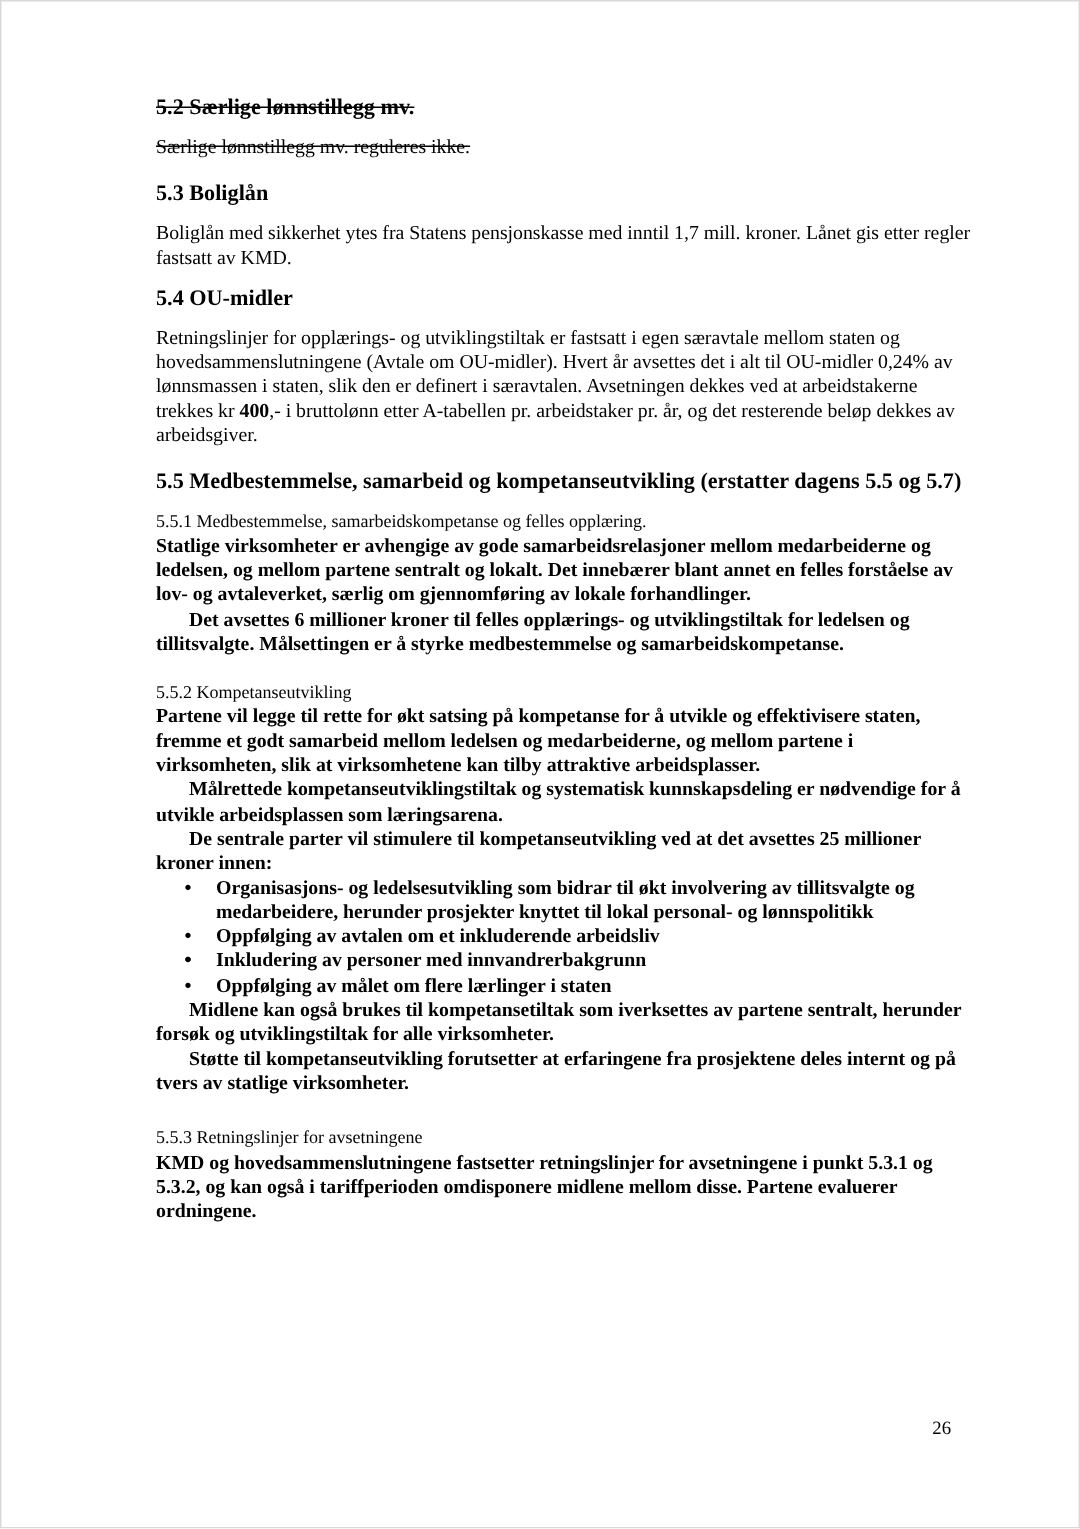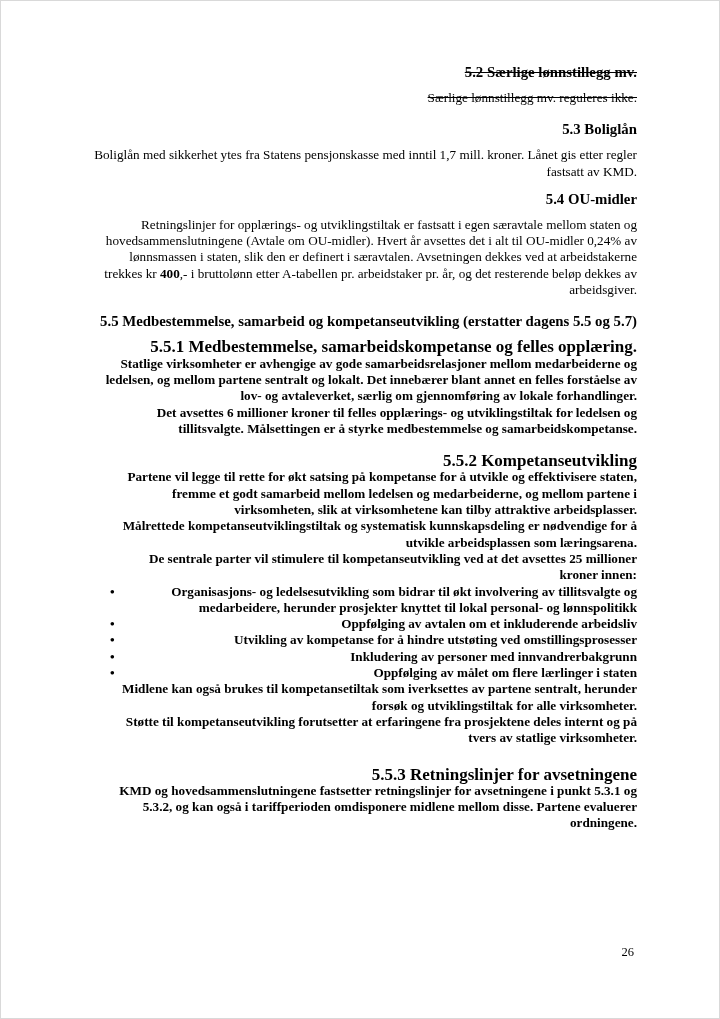--- a/index.html
+++ b/index.html
@@ -9,24 +9,23 @@
     height: 1019px;
     background: #ffffff;
     box-sizing: border-box;
     border: 1px solid #d9d9d9;
     font-family: "Liberation Serif", serif;
     color: #000000;
     overflow: hidden;
   }
   .content {
     position: absolute;
-    left: 90px;
+    left: 103px;
     top: 62px;
     width: 546px;
-    text-align: right;
   }
   .h2 {
     font-size: 14.8px;
     font-weight: bold;
     line-height: 19px;
     margin: 0 0 8px 0;
   }
   .h2.struck { text-decoration: line-through; }
   .body-p {
     font-size: 13.2px;
@@ -35,22 +34,22 @@
   }
   .body-p.struck { text-decoration: line-through; }
   .mb12 { margin-bottom: 12px; }
   .mb14 { margin-bottom: 10px; }
   .mb11 { margin-bottom: 11px; }
   .mt14 { margin-top: 14px; }
   .bold-sec {
     font-weight: bold;
   }
   .h3 {
-    font-size: 17px;
-    font-weight: bold;
+    font-size: 12px;
+    font-weight: normal;
     line-height: 16.3px;
     margin: 0;
   }
   .indent { text-indent: 22px; }
   .gap { height: 16px; }
   .gap-lg { height: 20px; }
   ul.bullets {
     margin: 0;
     padding: 0;
     list-style: none;
@@ -104,21 +103,21 @@
     <div class="gap"></div>
 
     <div class="bold-sec">
       <h3 class="h3">5.5.2 Kompetanseutvikling</h3>
       <p class="body-p bold-sec">Partene vil legge til rette for økt satsing på kompetanse for å utvikle og effektivisere staten, fremme et godt samarbeid mellom ledelsen og medarbeiderne, og mellom partene i virksomheten, slik at virksomhetene kan tilby attraktive arbeidsplasser.</p>
       <p class="body-p bold-sec indent">Målrettede kompetanseutviklingstiltak og systematisk kunnskapsdeling er nødvendige for å utvikle arbeidsplassen som læringsarena.</p>
       <p class="body-p bold-sec indent">De sentrale parter vil stimulere til kompetanseutvikling ved at det avsettes 25 millioner kroner innen:</p>
       <ul class="bullets">
         <li><span class="dot">•</span><span>Organisasjons- og ledelsesutvikling som bidrar til økt involvering av tillitsvalgte og medarbeidere, herunder prosjekter knyttet til lokal personal- og lønnspolitikk</span></li>
         <li><span class="dot">•</span><span>Oppfølging av avtalen om et inkluderende arbeidsliv</span></li>
-        <li><span class="dot">•</span><span>Utvikling av kompetanse for å hindre utstøting ved omstillingsprosesser</span></li>
+        <li><span class="dot">•</span></li>
         <li><span class="dot">•</span><span>Inkludering av personer med innvandrerbakgrunn</span></li>
         <li><span class="dot">•</span><span>Oppfølging av målet om flere lærlinger i staten</span></li>
       </ul>
       <p class="body-p bold-sec indent">Midlene kan også brukes til kompetansetiltak som iverksettes av partene sentralt, herunder forsøk og utviklingstiltak for alle virksomheter.</p>
       <p class="body-p bold-sec indent">Støtte til kompetanseutvikling forutsetter at erfaringene fra prosjektene deles internt og på tvers av statlige virksomheter.</p>
     </div>
 
     <div class="gap-lg"></div>
 
     <div class="bold-sec">

